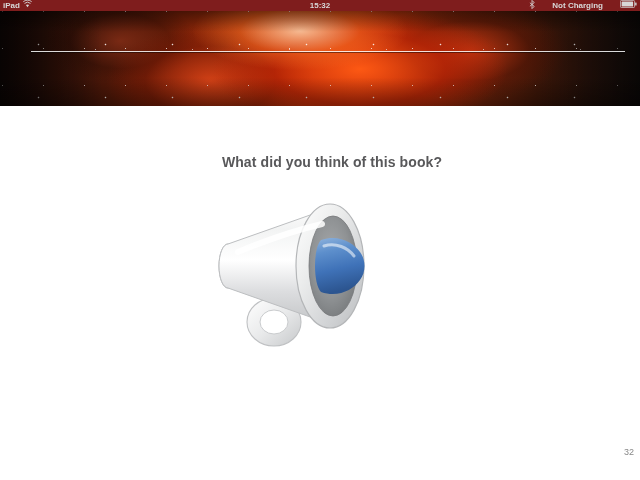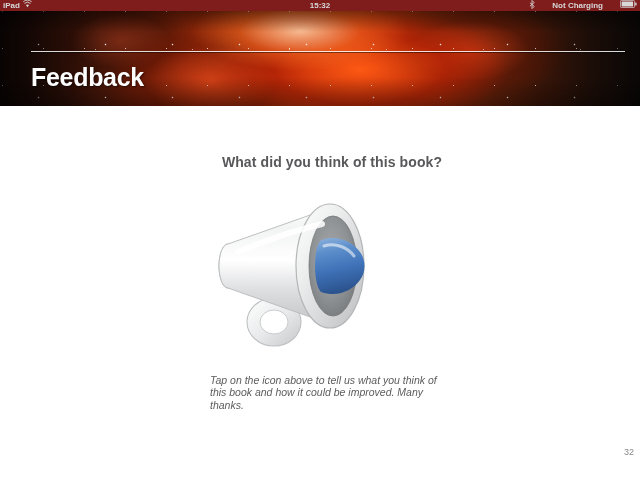--- a/index.html
+++ b/index.html
@@ -180,21 +180,20 @@
           <rect x="15.1" y="2.6" width="1.5" height="2.8" rx="0.5" ry="0.5" fill="#d0d0d0"></rect>
         </svg>
       </span>
     </div>
   </div>
 
   <div id="banner">
     <div class="stars"></div>
     <div class="vignette"></div>
     <div id="header-rule"></div>
-    <div id="page-title">Feedback</div>
   </div>
 
   <div id="content">
 
     <div id="question">What did you think of this book?</div>
 
     <div id="megaphone-button">
       <svg width="180" height="160" viewBox="0 0 180 160" aria-hidden="true">
         <defs>
           <linearGradient id="gBody" x1="0" y1="0" x2="0" y2="1">
@@ -257,18 +256,17 @@
                  C126 40 141 48 148 58
                  C154 66 154 78 148 86
                  C141 96 126 104 109 98
                  C101 90 101 54 109 46 Z" fill="url(#gCone)"></path>
         <path d="M112 52 C124 48 136 54 142 62" stroke="rgba(255,255,255,0.55)" stroke-width="3" fill="none" stroke-linecap="round"></path>
 
         <path d="M26 58 C55 46 84 36 110 30" stroke="rgba(255,255,255,0.85)" stroke-width="6" fill="none" stroke-linecap="round"></path>
       </svg>
     </div>
 
-    <div id="caption">Tap on the icon above to tell us what you think of this book and how it could be improved.  Many thanks.</div>
 
     <div id="page-number">32</div>
   </div>
 
 </div>
 
 </body></html>

